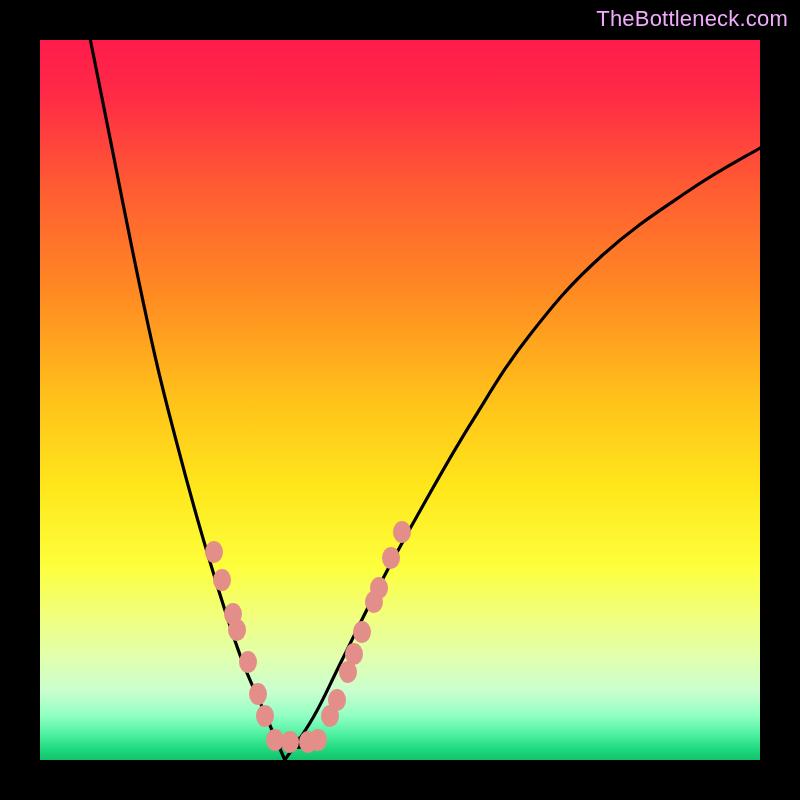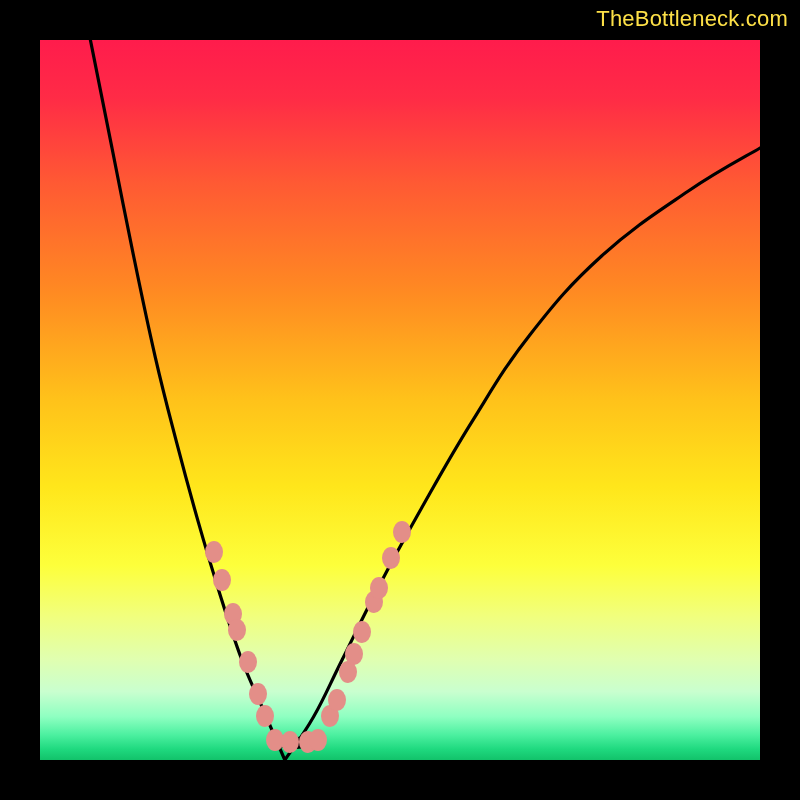--- a/index.html
+++ b/index.html
@@ -13,21 +13,21 @@
   .frame {
     position: absolute;
     left: 40px;
     top: 40px;
     width: 720px;
     height: 720px;
     background: #000000;
   }
   .watermark {
     position: absolute;
-    color: #fde047;
+    color: #f0abfc;
     font-family: Arial, Helvetica, sans-serif;
     font-size: 22px;
     font-weight: 400;
     letter-spacing: 0.2px;
   }
   svg {
     display: block;
   }
 </style>
 </head>

